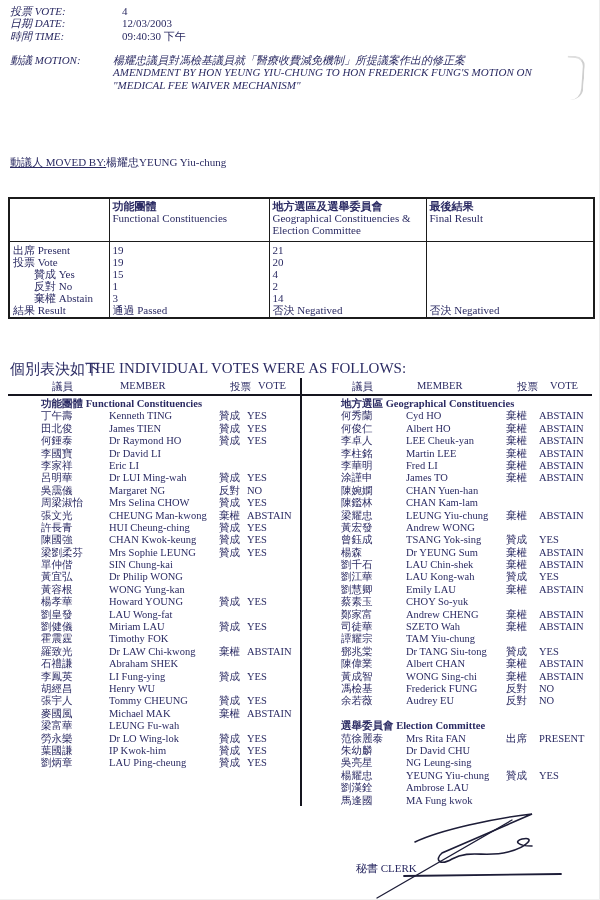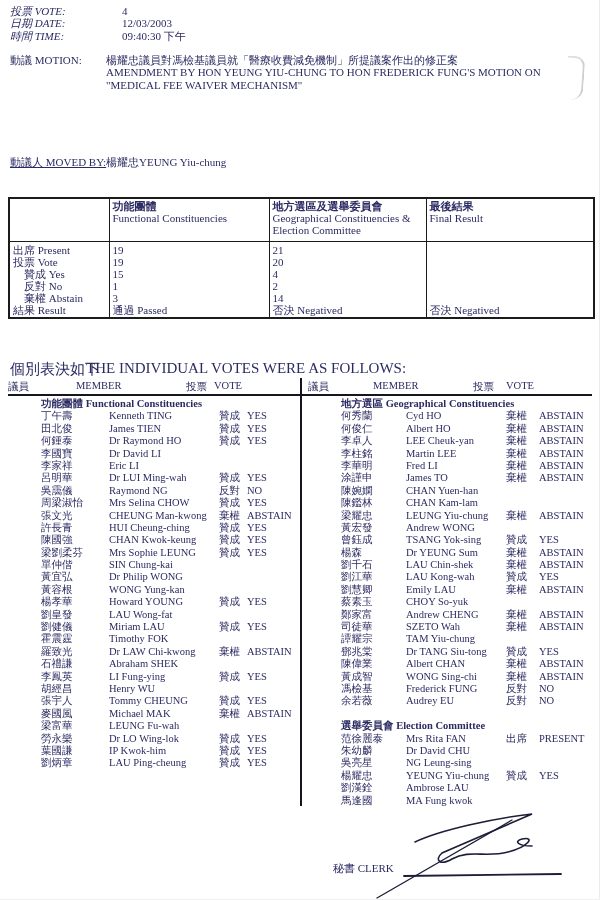--- a/index.html
+++ b/index.html
@@ -7,59 +7,59 @@
     width:600px;height:900px;background:#ffffff;position:relative;
     font-family:"Liberation Serif","DejaVu Serif",serif;
     color:#2b2b63;overflow:hidden;
   }
   .page{position:absolute;inset:0;}
   
   .meta{position:absolute;left:10px;top:5px;font-size:11px;line-height:12.4px;}
   .meta-row{white-space:nowrap;}
   .m-label{display:inline-block;width:112px;font-style:italic;}
   
-  .motion-row{position:absolute;left:10px;top:54px;font-size:11px;line-height:12.4px;}
+  .motion-row{position:absolute;left:10px;top:54px;font-size:11px;line-height:12.4px;font-style:italic;}
   .motion-label{position:absolute;left:0;top:0;white-space:nowrap;}
   .motion-lines{margin-left:96px;width:470px;}
-  .motion-line{white-space:nowrap;}
+  .motion-line{white-space:nowrap;margin-left:7px;}
   
   .moved-row{position:absolute;left:10px;top:155px;font-size:11px;white-space:nowrap;}
   .moved-label{display:inline-block;width:96px;text-decoration:underline;}
   
   table.summary{position:absolute;left:8px;top:197px;border-collapse:collapse;table-layout:fixed;
     border:2px solid #1b1b1b;font-size:11px;}
   table.summary td{border-left:1.6px solid #1b1b1b;vertical-align:top;padding:0 3px;line-height:12.1px;}
   table.summary td:first-child{border-left:none;}
   table.summary thead td{border-bottom:1.6px solid #1b1b1b;height:41px;padding-top:1px;}
   table.summary tbody td{height:12.1px;overflow:hidden;}
   table.summary tbody tr:first-child td{padding-top:2px;margin-top:20px;}
   .th-zh{font-weight:bold;}
-  .sum-label.indent{padding-left:14px;}
+  .sum-label.indent{padding-left:24px;}
   
   .votes-heading{position:absolute;left:10px;top:360px;font-size:15px;white-space:nowrap;}
   .vh-en{position:absolute;left:76px;top:0;white-space:nowrap;}
   
-  .col-header{position:absolute;top:380px;width:298px;height:13px;font-size:10.5px;}
+  .col-header{position:absolute;top:380px;width:298px;height:13px;font-size:10.5px;margin-left:44px;}
   .col-header.left{left:0;--x1:8px;--x2:76px;--x3:186px;--x4:214px;}
   .col-header.right{left:302px;--x1:6px;--x2:71px;--x3:171px;--x4:204px;}
   .header-rule{position:absolute;left:8px;top:394px;width:584px;height:2px;background:#15151f;}
   .col-divider{position:absolute;left:300px;top:378px;width:1.6px;height:428px;background:#15151f;}
   .votes-col{position:absolute;top:398px;width:298px;font-size:10.5px;padding-left:33px;}
   .votes-col.left{left:0;--x1:8px;--x2:76px;--x3:186px;--x4:214px;}
   .votes-col.right{left:302px;--x1:6px;--x2:71px;--x3:171px;--x4:204px;}
   .vote-row,.sec-title{position:relative;height:12.4px;line-height:12.4px;}
   .sec-title{font-weight:bold;}
   .sec-title.gap{margin-top:12.4px;font-family:Liberation Serif, serif;}
   .sec-inner{position:absolute;left:var(--x1);top:0;white-space:nowrap;}
   .c-zh{position:absolute;left:var(--x1);top:0;white-space:nowrap;}
   .c-en{position:absolute;left:var(--x2);top:0;white-space:nowrap;}
   .c-vzh{position:absolute;left:var(--x3);top:0;white-space:nowrap;}
   .c-ven{position:absolute;left:var(--x4);top:0;white-space:nowrap;}
   
-  .clerk{position:absolute;left:333px;top:861px;font-size:11px;white-space:nowrap;}
+  .clerk{position:absolute;left:356px;top:861px;font-size:11px;white-space:nowrap;}
   .signature{position:absolute;left:280px;top:790px;}
   
   .artifact{position:absolute;left:566px;top:56px;width:16px;height:42px;
     border-right:2.5px solid #cfcfcf;border-top:2px solid #dedede;
     border-radius:0 10px 12px 0;transform:rotate(4deg);}
   .edge-right{position:absolute;right:0;top:0;width:1.5px;height:100%;background:#ebebeb;}
   .edge-bottom{position:absolute;left:0;bottom:0;width:100%;height:1.5px;background:#f0f0f0;}
 </style>
 </head>
 <body>
@@ -204,21 +204,21 @@
         <span class="c-en">Eric LI</span>
       </div>
       <div class="vote-row">
         <span class="c-zh">呂明華</span>
         <span class="c-en">Dr LUI Ming-wah</span>
         <span class="c-vzh">贊成</span>
         <span class="c-ven">YES</span>
       </div>
       <div class="vote-row">
         <span class="c-zh">吳靄儀</span>
-        <span class="c-en">Raymond NG</span>
+        <span class="c-en">Margaret NG</span>
         <span class="c-vzh">反對</span>
         <span class="c-ven">NO</span>
       </div>
       <div class="vote-row">
         <span class="c-zh">周梁淑怡</span>
         <span class="c-en">Mrs Selina CHOW</span>
         <span class="c-vzh">贊成</span>
         <span class="c-ven">YES</span>
       </div>
       <div class="vote-row">

